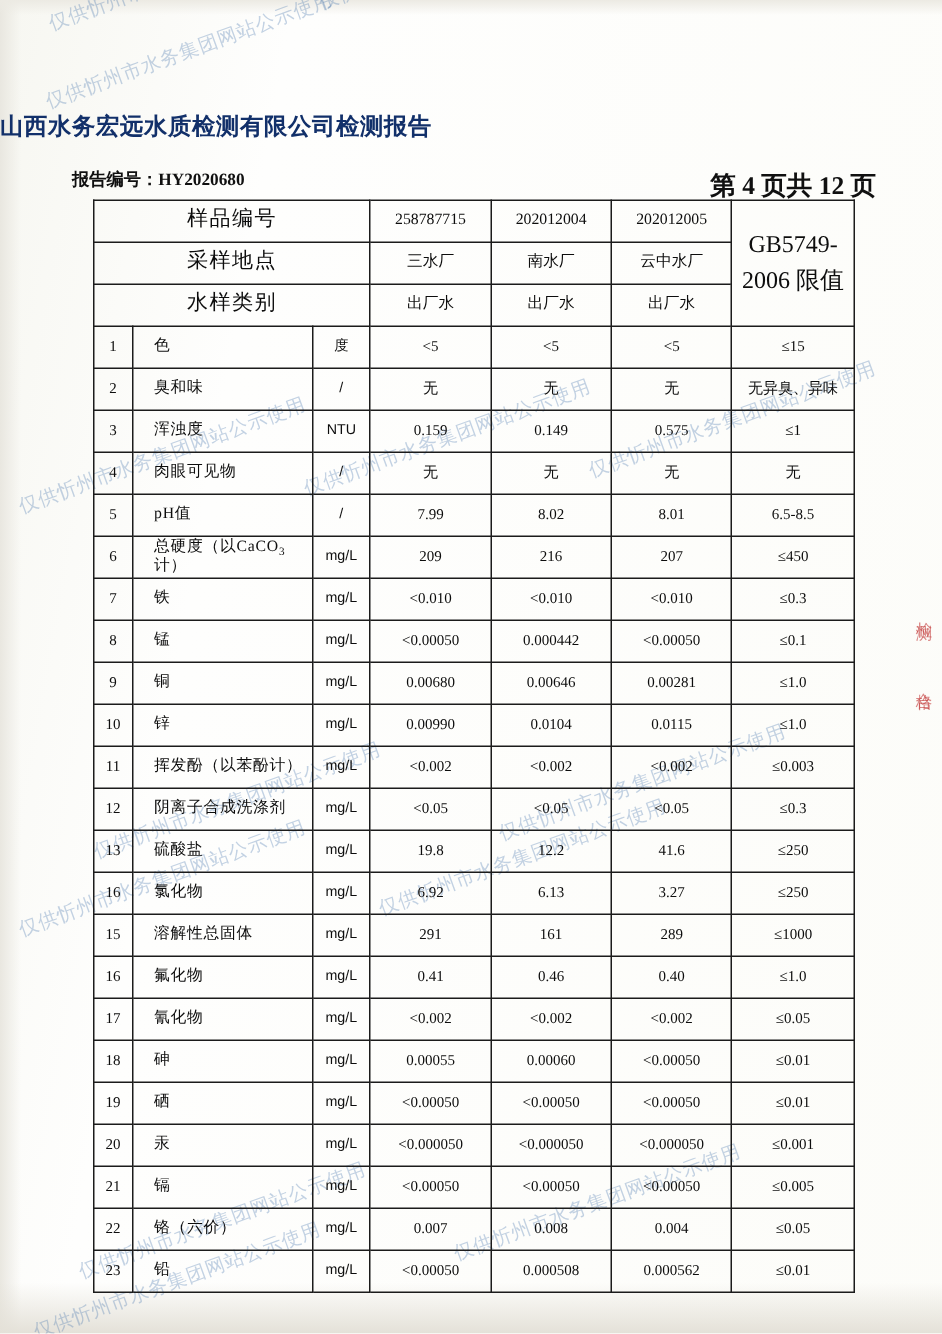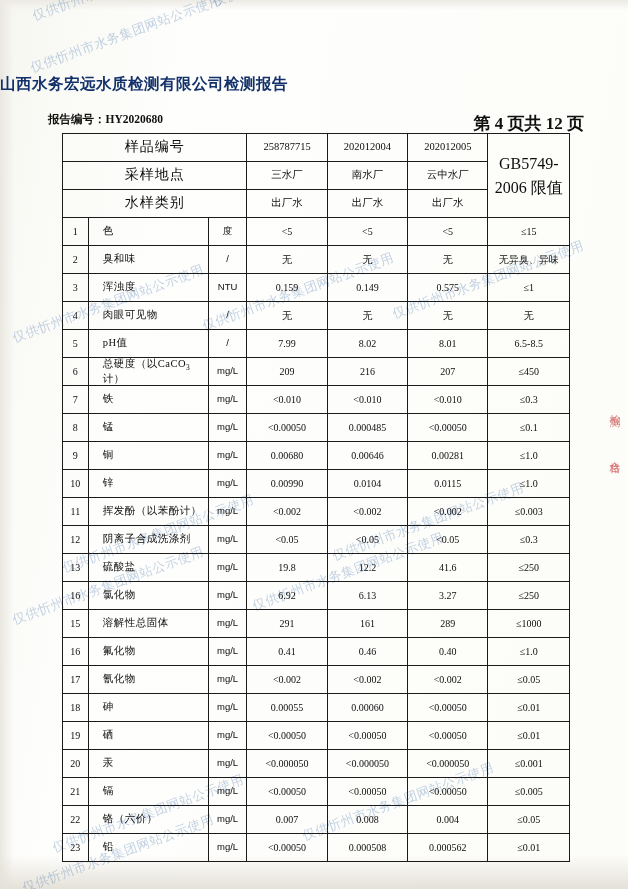--- a/index.html
+++ b/index.html
@@ -259,21 +259,21 @@
             <td class="val">&lt;0.010</td>
             <td class="val">&lt;0.010</td>
             <td class="val">&lt;0.010</td>
             <td class="lim">≤0.3</td>
           </tr>
           <tr>
             <td class="idx">8</td>
             <td class="name">锰</td>
             <td class="unit">mg/L</td>
             <td class="val">&lt;0.00050</td>
-            <td class="val">0.000485</td>
+            <td class="val">0.000442</td>
             <td class="val">&lt;0.00050</td>
             <td class="lim">≤0.1</td>
           </tr>
           <tr>
             <td class="idx">9</td>
             <td class="name">铜</td>
             <td class="unit">mg/L</td>
             <td class="val">0.00680</td>
             <td class="val">0.00646</td>
             <td class="val">0.00281</td>

